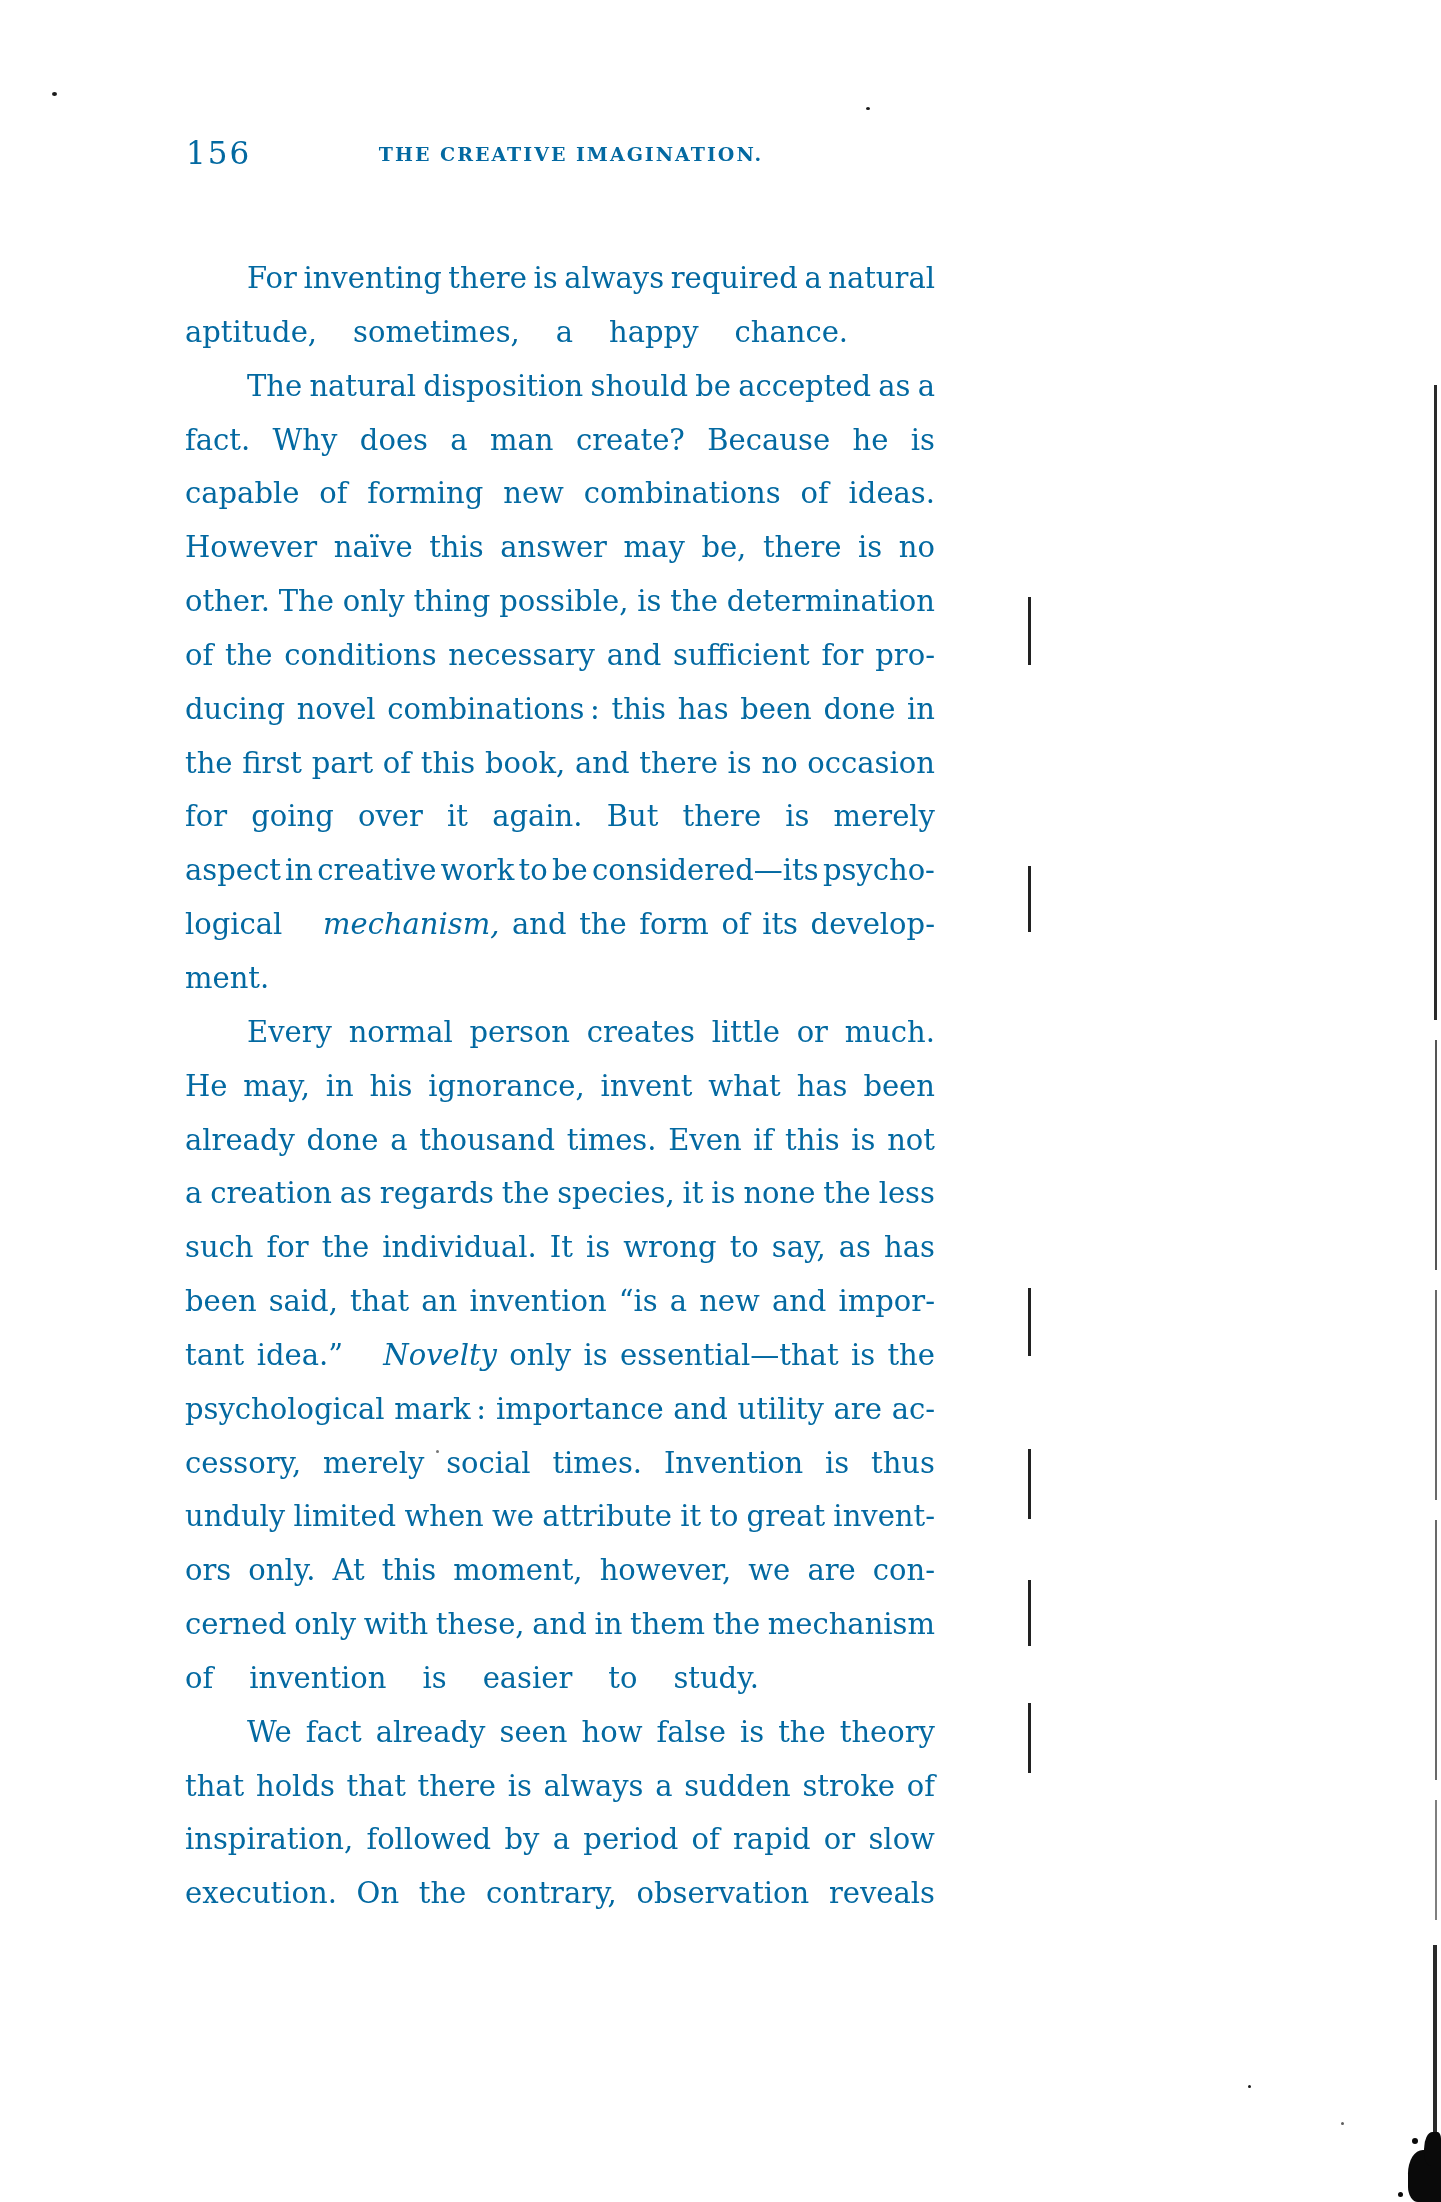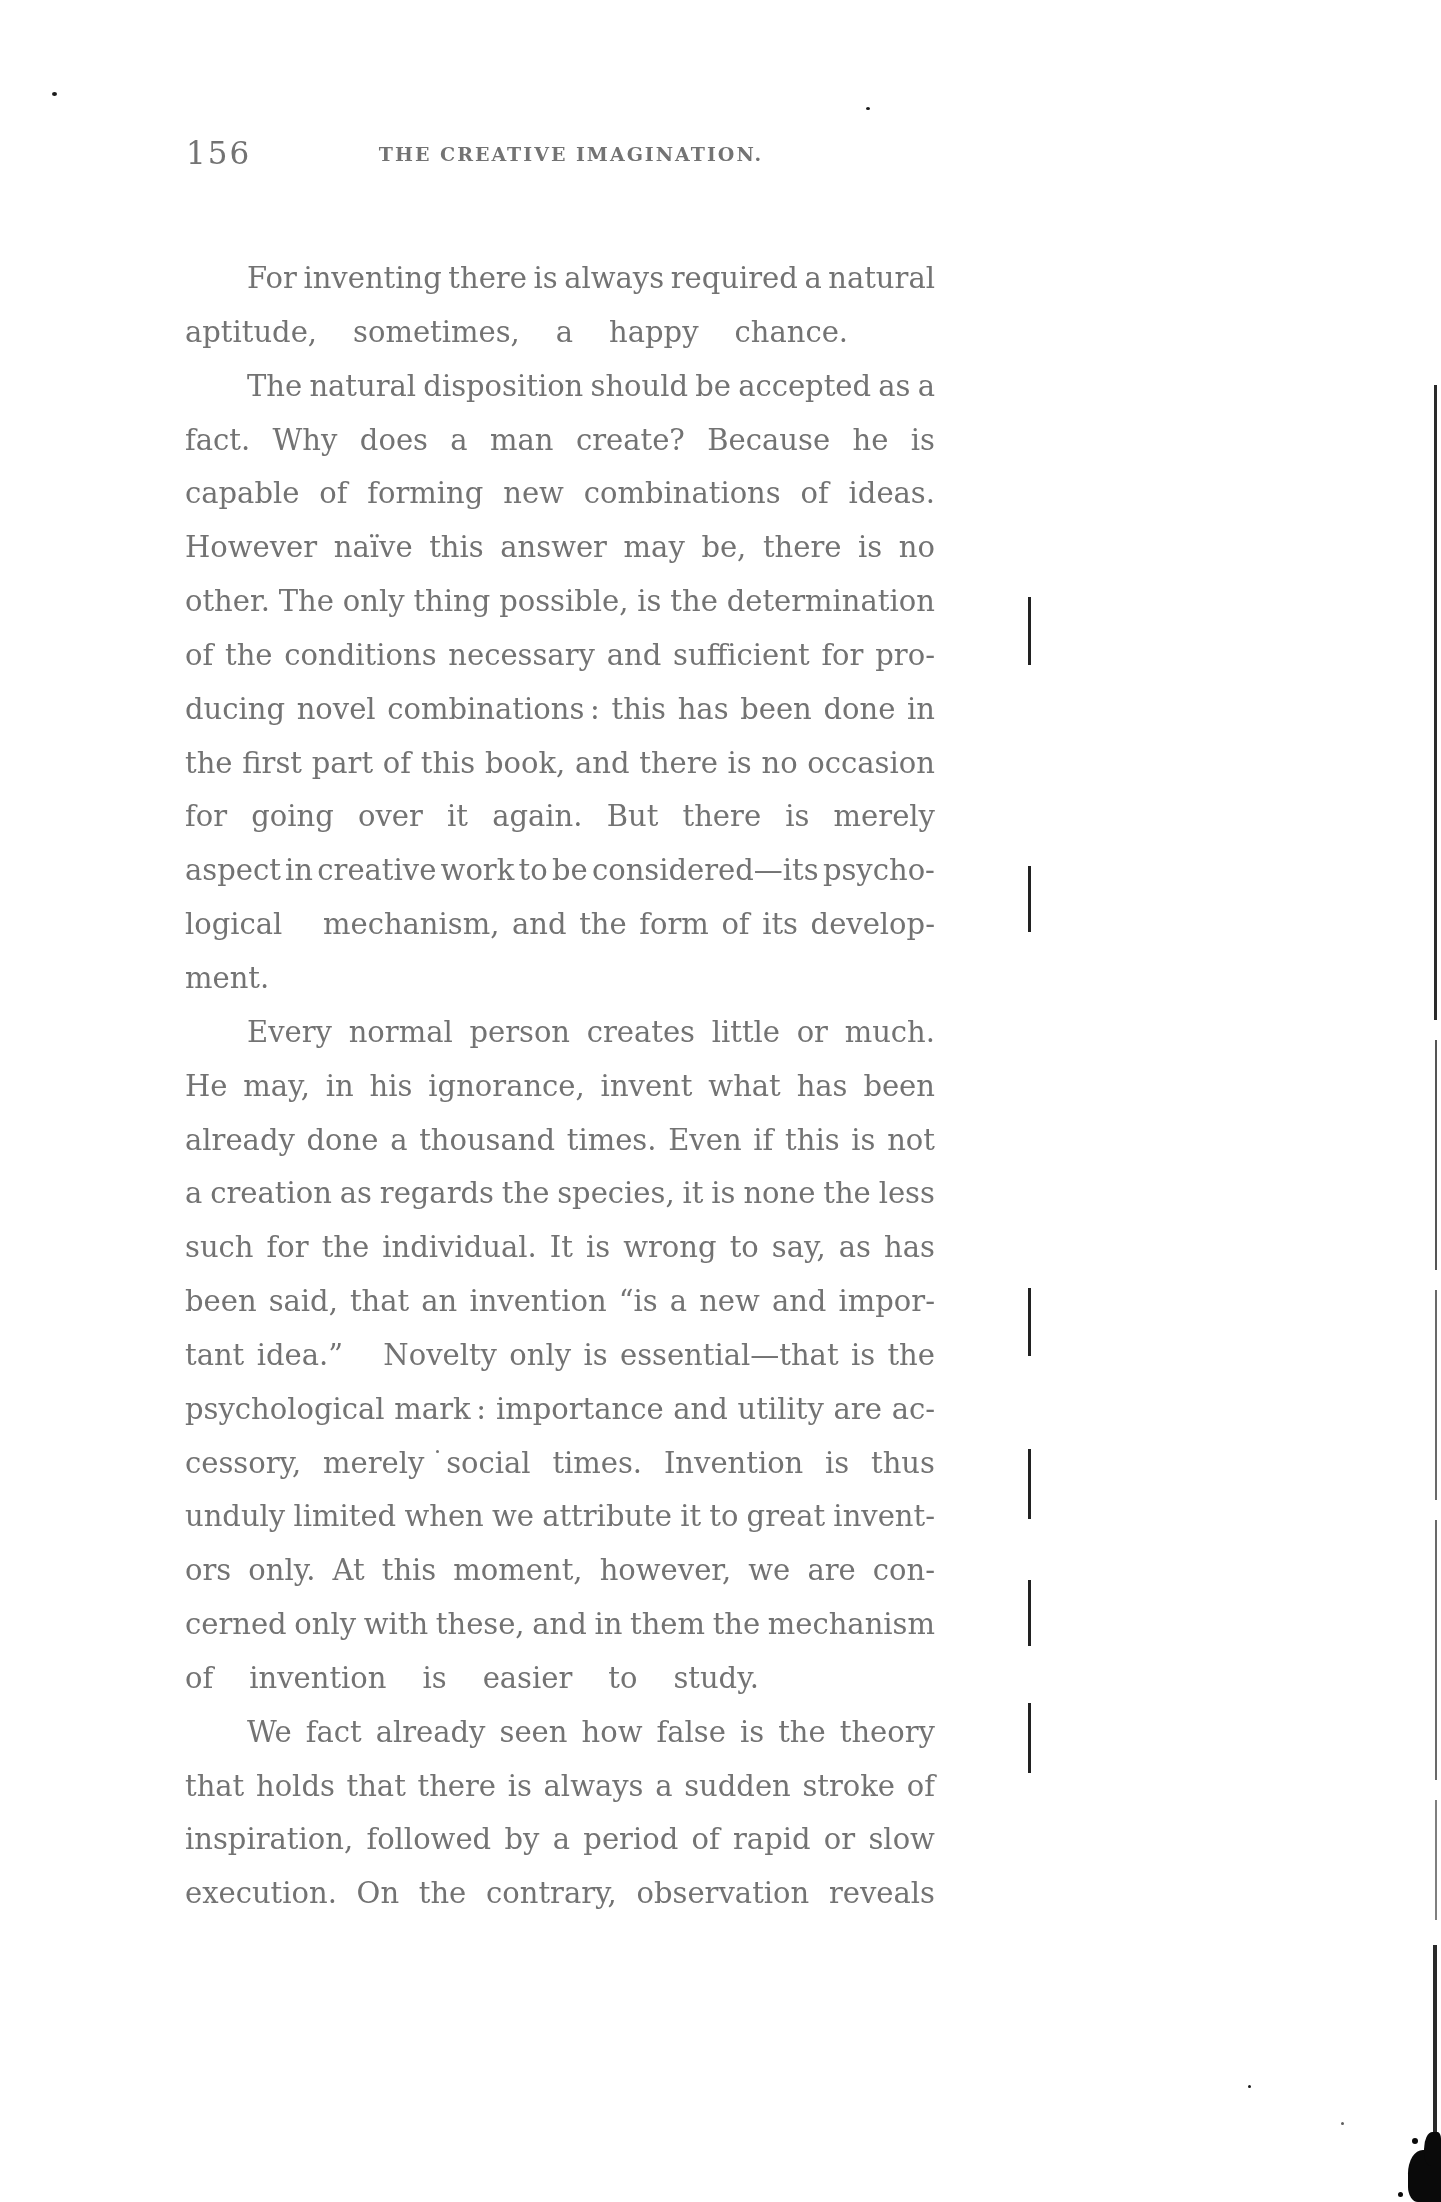--- a/index.html
+++ b/index.html
@@ -2,21 +2,21 @@
 <html><head>
 <meta charset="utf-8">
 <style>
   html,body{margin:0;padding:0;background:#e8e8e8;}
   #page{
     position:relative;
     width:1441px;height:2202px;
     background:#ffffff;
     overflow:hidden;
     font-family:"DejaVu Serif","Liberation Serif",serif;
-    color:#737373;
+    color:#0369a1;
   }
   
   #page-number{
     position:absolute;left:186px;top:138px;
     font-size:31px;letter-spacing:2px;line-height:1;
   }
   #running-title{
     position:absolute;left:196px;top:143px;width:750px;
     text-align:center;font-size:19px;font-weight:700;
     letter-spacing:2px;line-height:1.2;
@@ -29,21 +29,21 @@
     height:53.85px;
     display:flex;
     justify-content:space-between;
     align-items:flex-start;
     font-size:29px;
     white-space:nowrap;
   }
   .line span{line-height:53.85px;}
   .line.indent{padding-left:62px;}
   .line.last{justify-content:flex-start;column-gap:9px;gap:36px;}
-  .it{margin-left:28px;}
+  .it{font-style:italic;margin-left:28px;}
   
   .art{position:absolute;background:#1a1a1a;}
   .dash{width:3px;background:#222;}
   .hair{background:#2a2a2a;}
   .blot{background:#0a0a0a;}
 </style>
 </head>
 <body>
 
 <div id="page">

